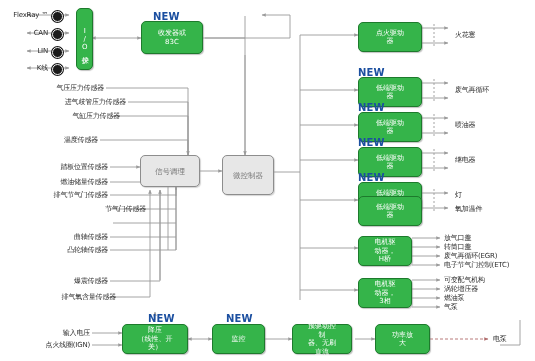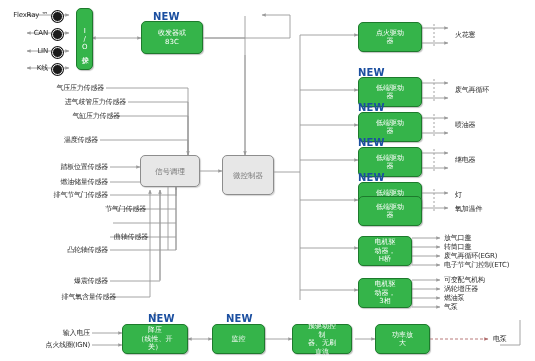--- a/index.html
+++ b/index.html
@@ -230,21 +230,21 @@
     <div class="lbl r" style="left:0;top:98px;width:126px;">进气歧管压力传感器</div>
     <div class="lbl r" style="left:9px;top:112px;width:111px;">气缸压力传感器</div>
     <div class="lbl r" style="left:0;top:136px;width:98px;">温度传感器</div>
   </div>
 
   <div class="layer">
     <div class="lbl r" style="left:0;top:163px;width:108px;">踏板位置传感器</div>
     <div class="lbl r" style="left:0;top:178px;width:108px;">燃油储量传感器</div>
     <div class="lbl r" style="left:0;top:191px;width:108px;">排气节气门传感器</div>
     <div class="lbl r" style="left:0;top:205px;width:108px;margin-left:38px;">节气门传感器</div>
-    <div class="lbl r" style="left:0;top:233px;width:108px;margin-left:40px;">曲轴传感器</div>
+    <div class="lbl r" style="left:0;top:233px;width:108px;">曲轴传感器</div>
     <div class="lbl r" style="left:0;top:246px;width:108px;">凸轮轴传感器</div>
   </div>
 
   <div class="layer">
     <div class="lbl r" style="left:0;top:277px;width:108px;">爆震传感器</div>
     <div class="lbl r" style="left:8px;top:293px;width:108px;">排气氧含量传感器</div>
   </div>
 
   <div class="sbox" style="left:140px;top:155px;width:60px;height:32px;">信号调理</div>
   <div class="sbox" style="left:222px;top:155px;width:52px;height:40px;">微控制器</div>

